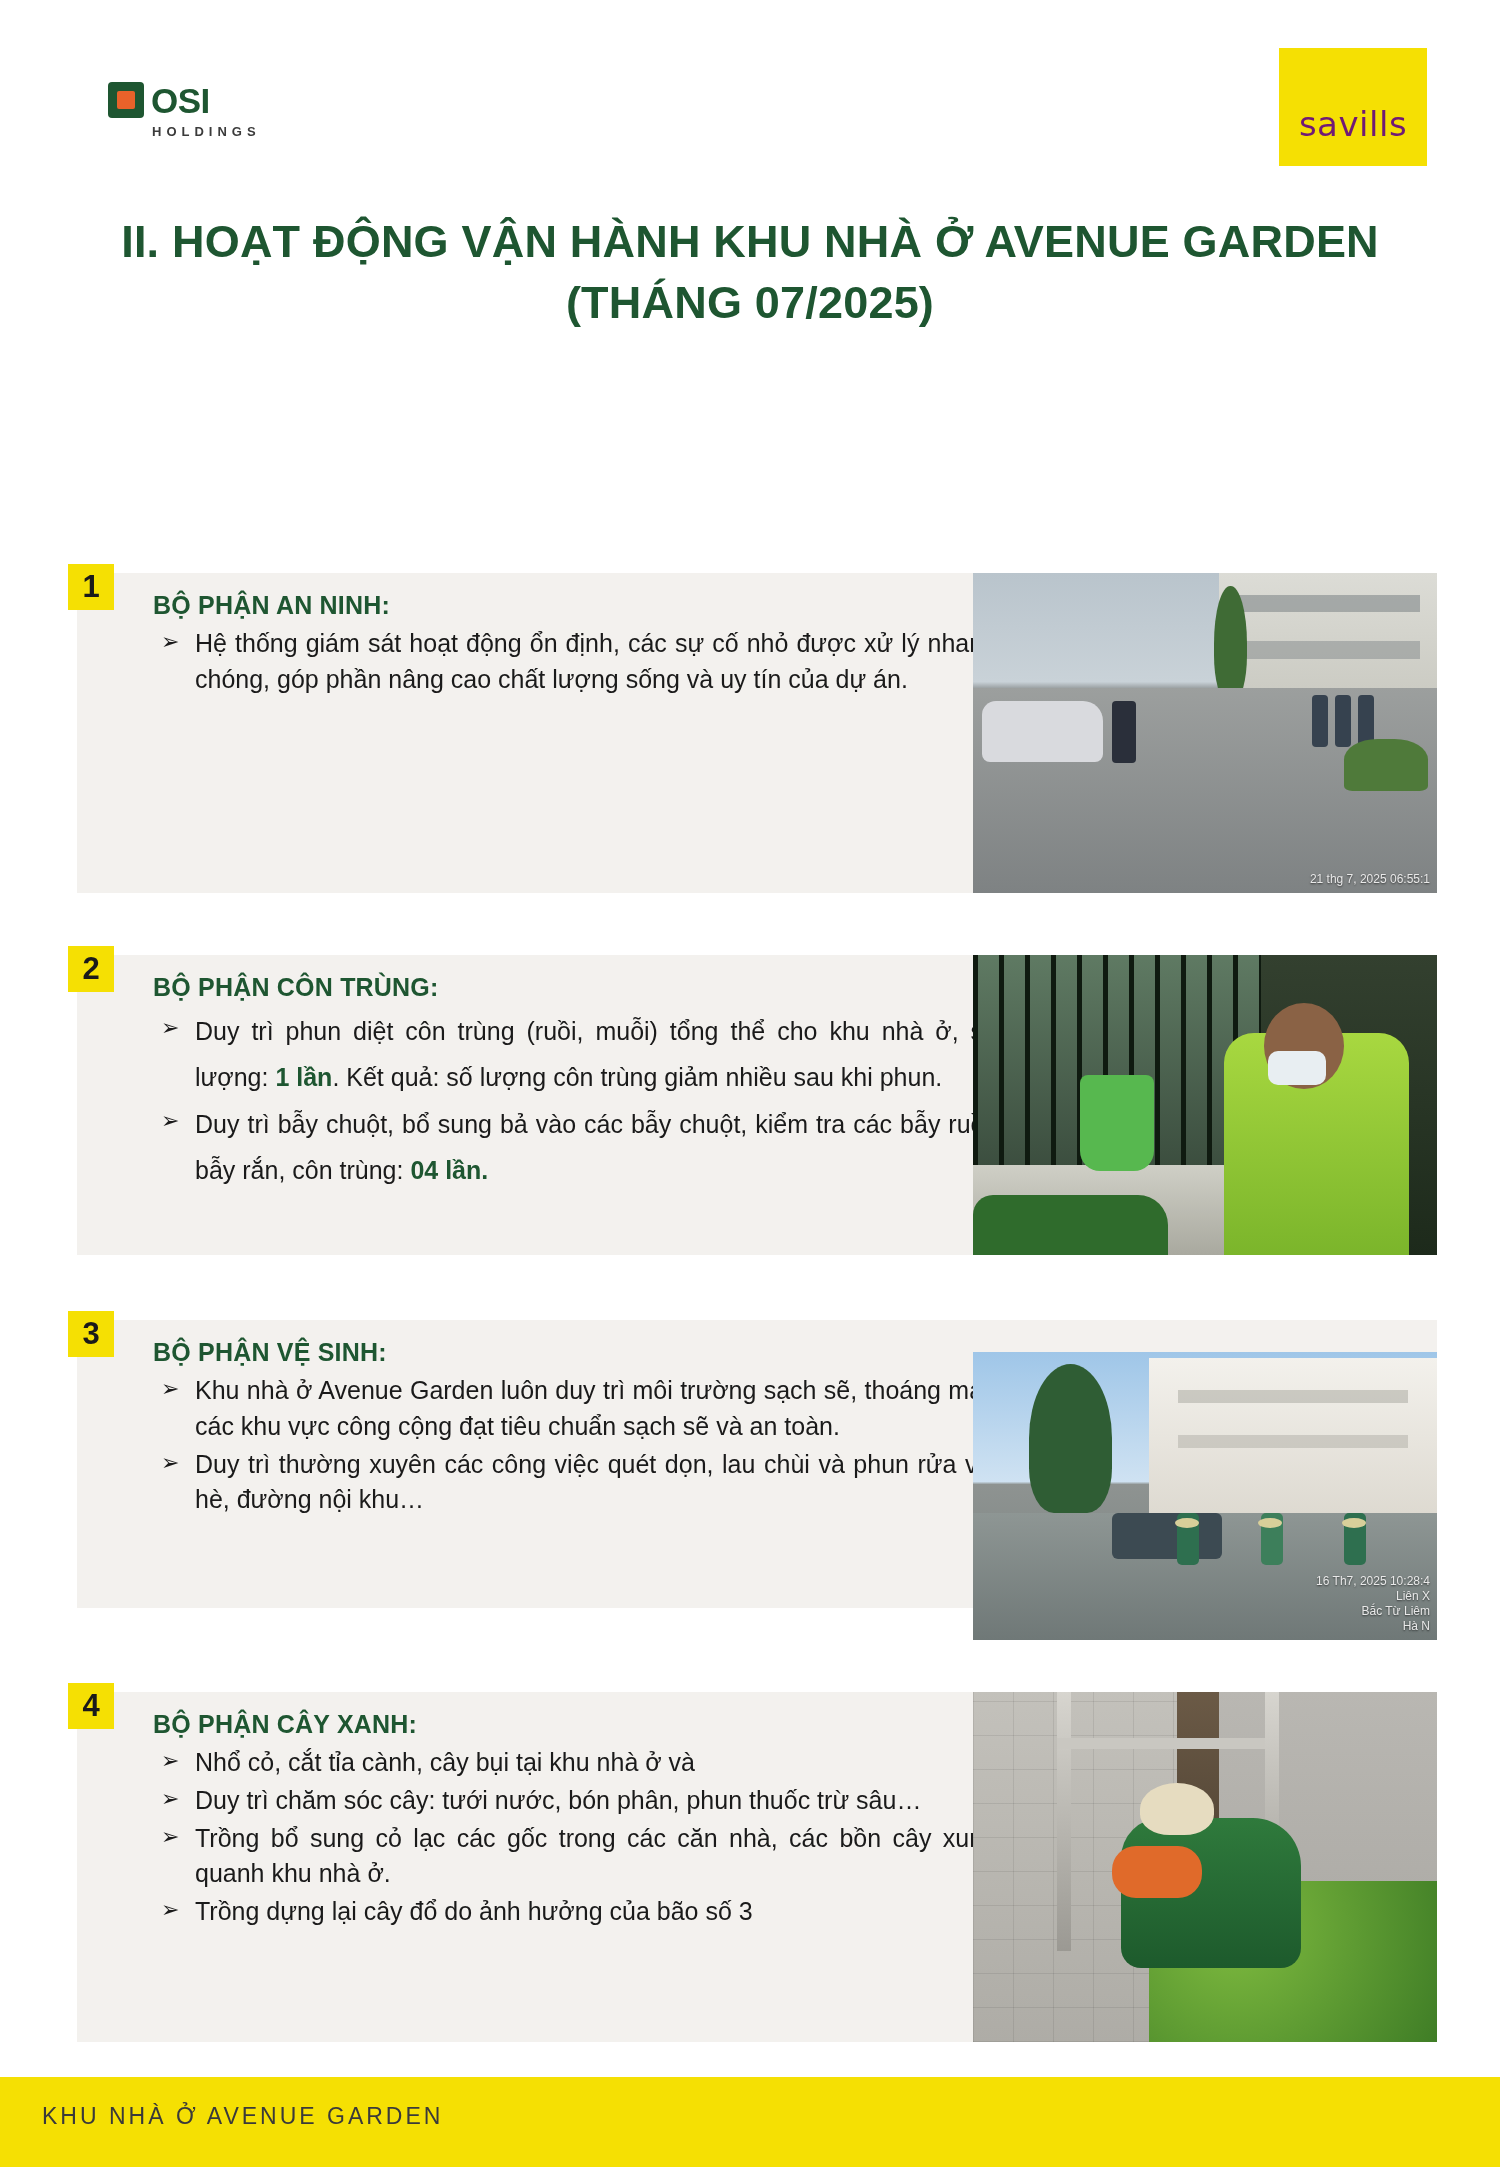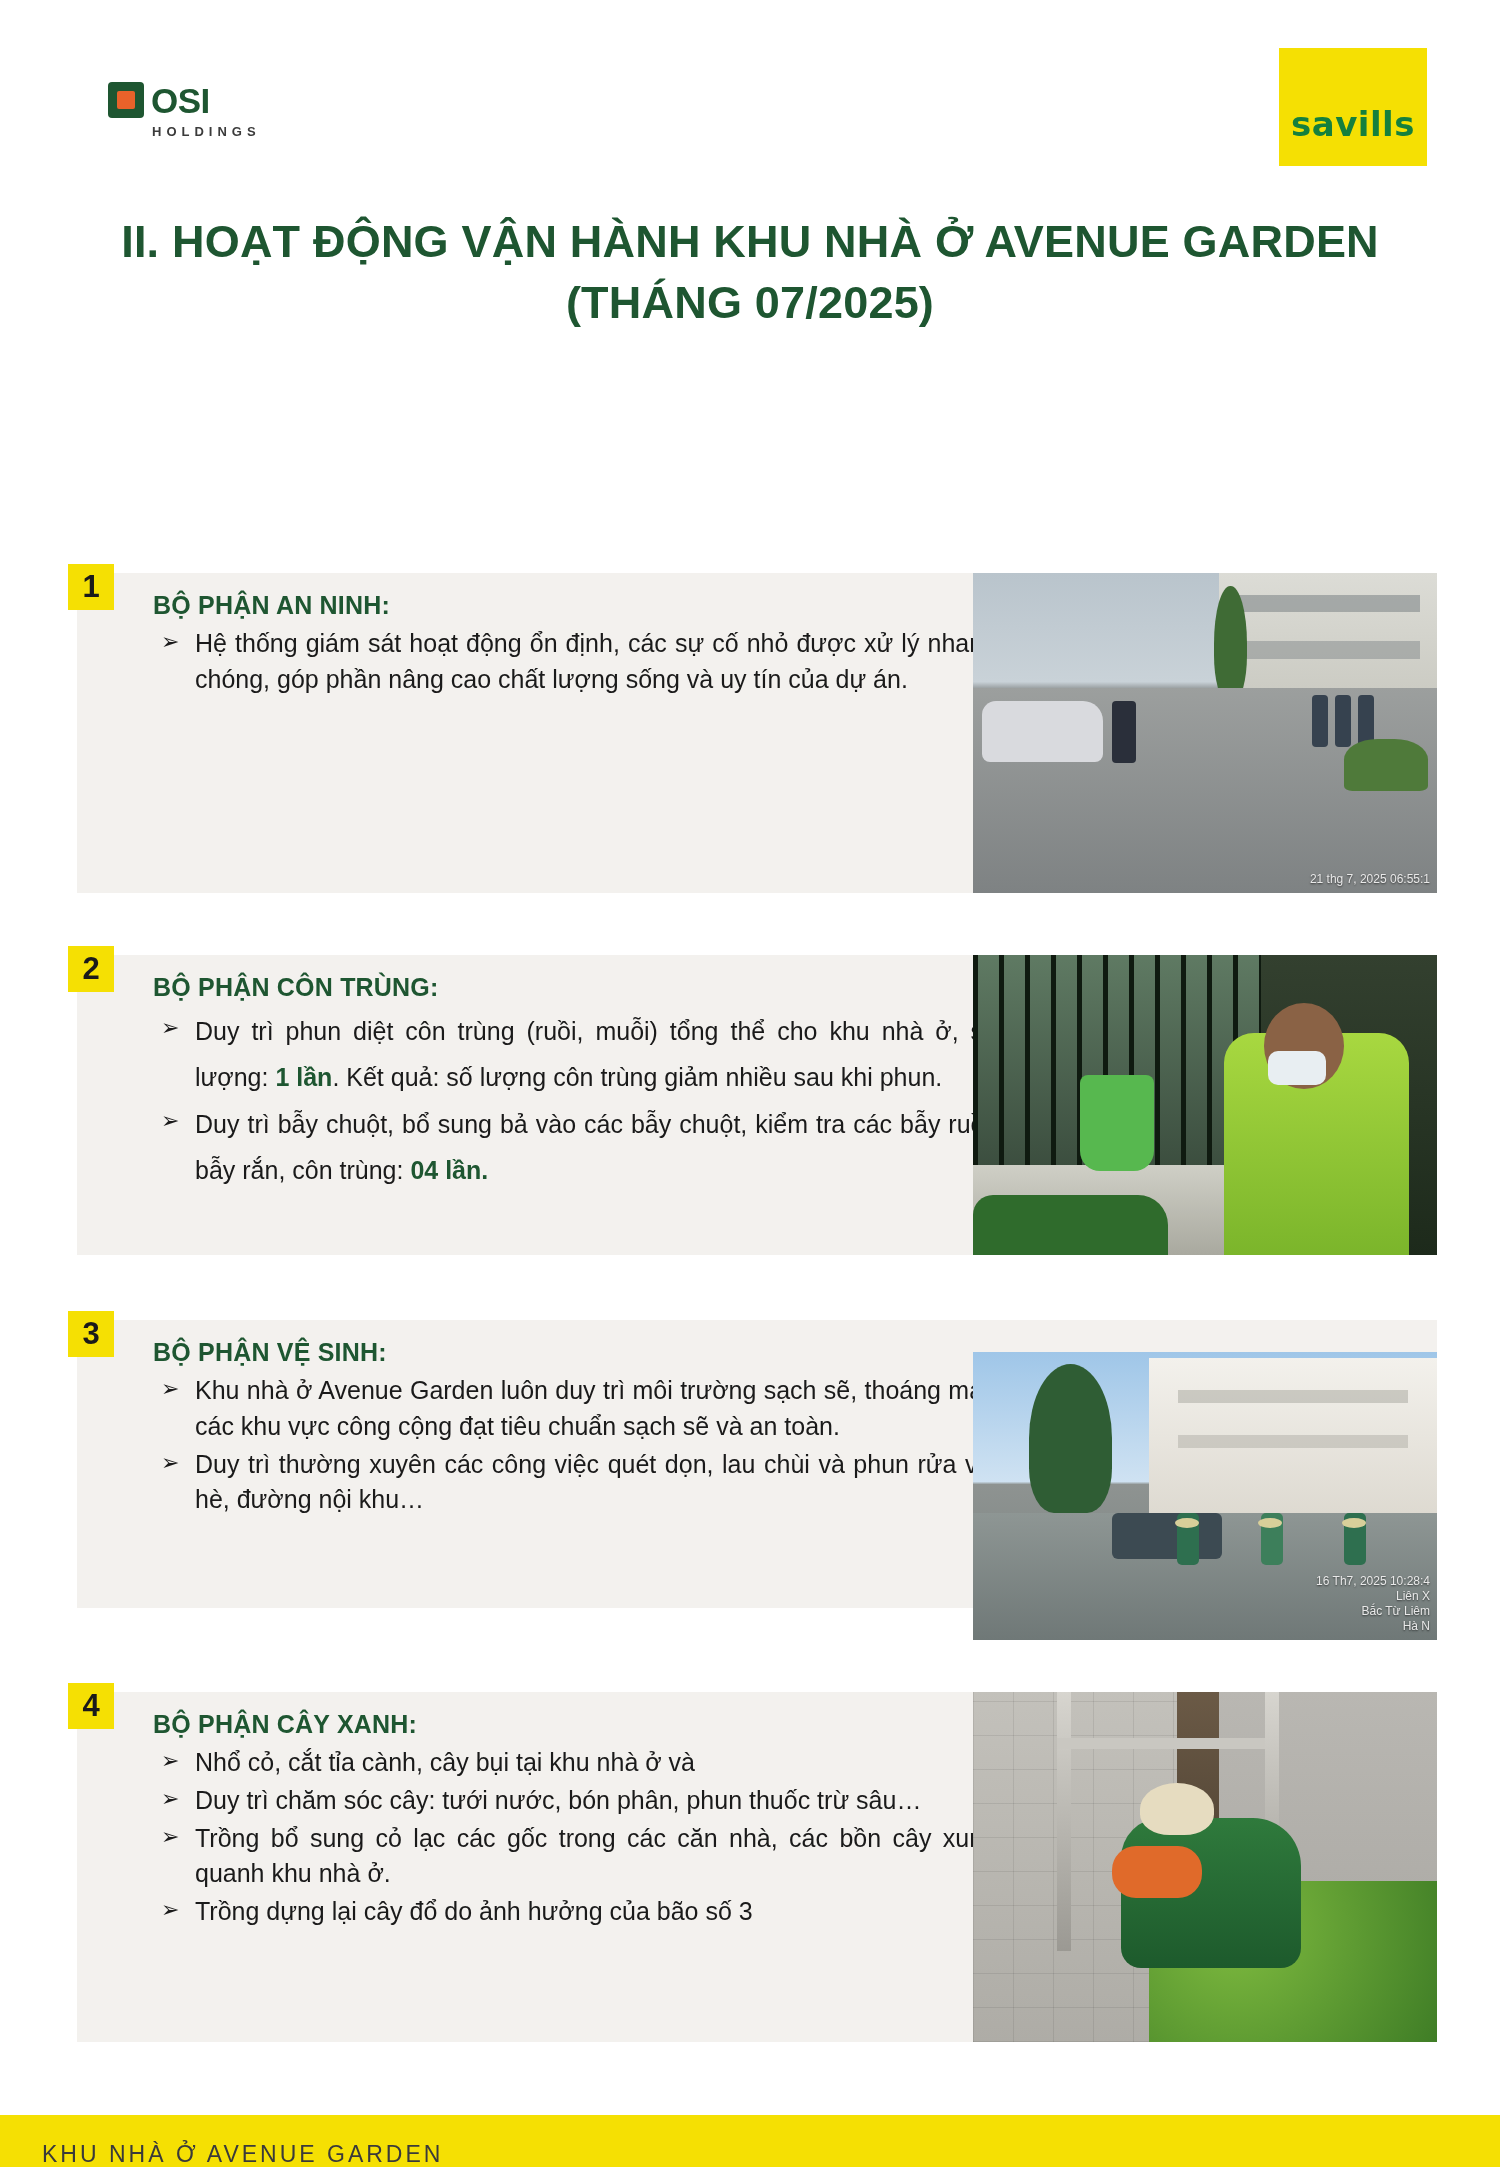--- a/index.html
+++ b/index.html
@@ -69,23 +69,23 @@
     height: 118px;
     background: #f5e003;
     display: flex;
     align-items: flex-end;
     justify-content: center;
     padding-bottom: 22px;
     box-sizing: border-box;
   }
   .logo-savills-text {
     font-size: 34px;
-    color: #15803d;
+    color: #701a75;
     font-family: "DejaVu Sans", sans-serif;
-    font-weight: 700;
+    font-weight: 400;
     letter-spacing: 0.5px;
   }
 
   .page-title {
     position: absolute;
     left: 90px;
     top: 212px;
     width: 1320px;
     text-align: center;
     font-size: 45px;
@@ -330,21 +330,21 @@
     position:absolute; left:36%; top:26%; width:74px; height:52px;
     background:#e6dcc0; border-radius: 50% 50% 40% 40%;
   }
 
   
   .footer {
     position: absolute;
     left: 0;
     bottom: 0;
     width: 1500px;
-    height: 52px;
+    height: 90px;
     background: #f5e003;
   }
   .footer-text {
     position: absolute;
     left: 42px;
     top: 26px;
     font-size: 23px;
     letter-spacing: 3px;
     color: #3a3a3a;
     font-weight: 500;

